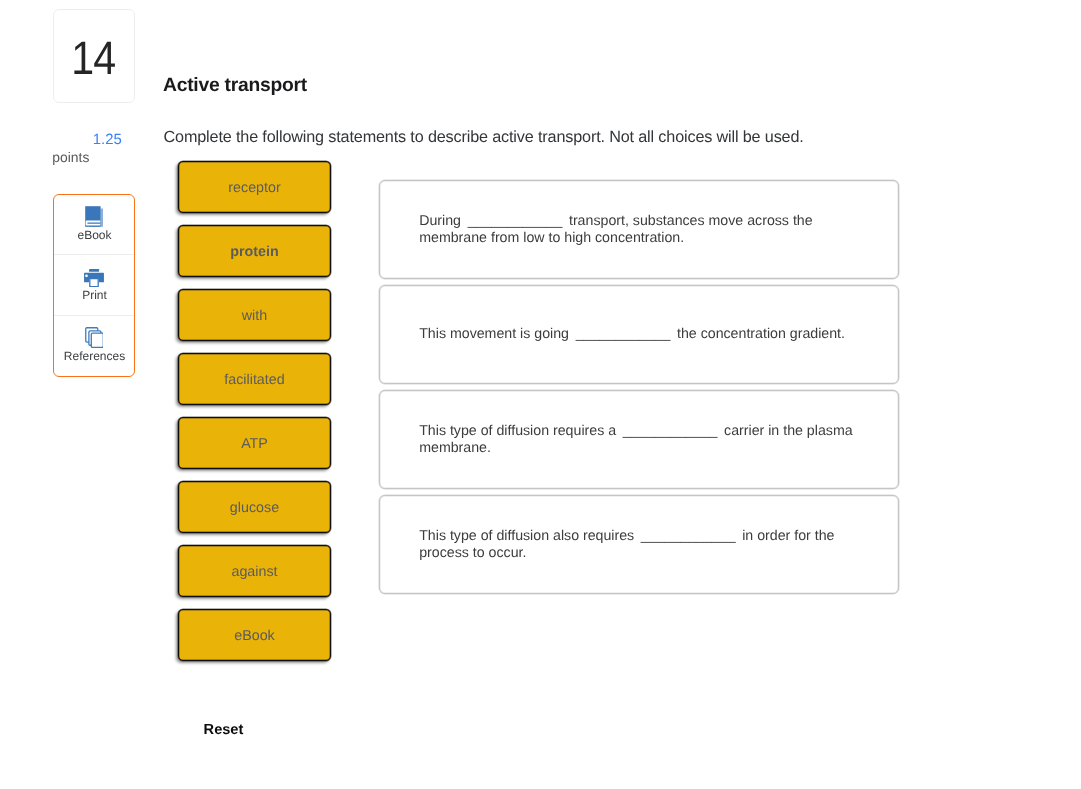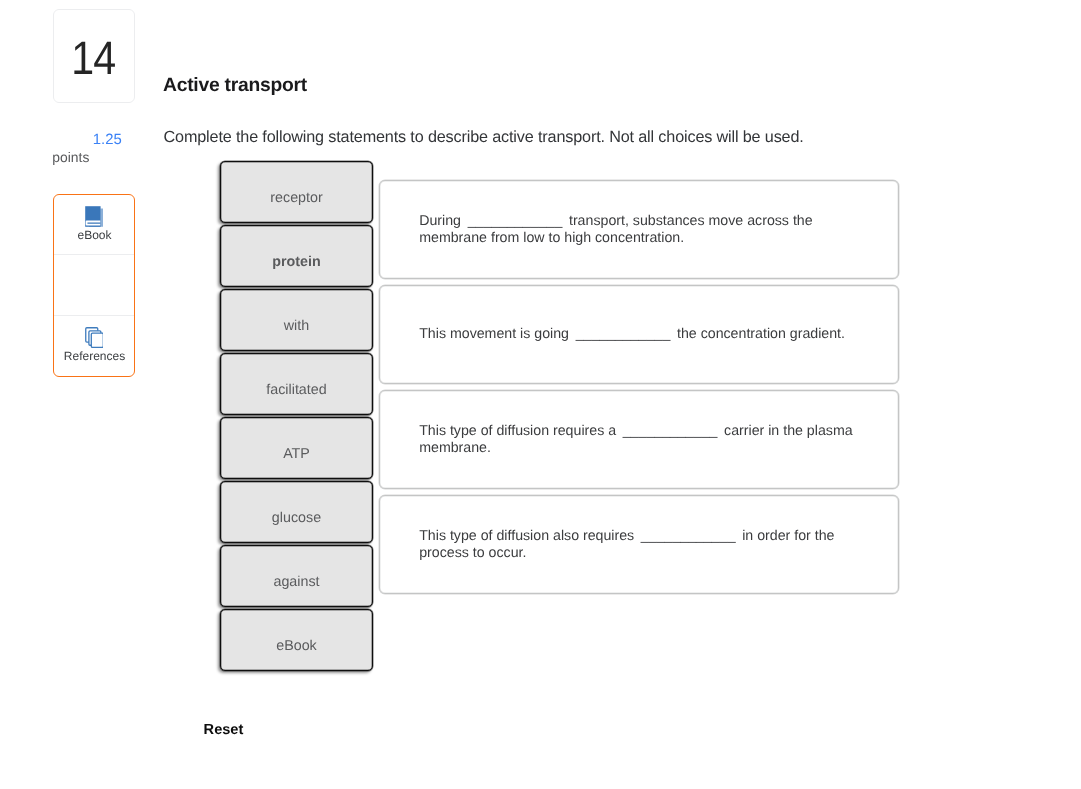--- a/index.html
+++ b/index.html
@@ -53,25 +53,25 @@
   }
   .prompt {
     position:absolute; left:163.5px; top:127.5px;
     font-size:16.2px; letter-spacing:-0.15px; color:#333538; line-height:19px; white-space:nowrap;
   }
 
   
   .choices { position:absolute; left:178px; top:161.4px; }
   .choice {
     position:absolute; left:0; width:151px; height:51.4px;
-    border:1px solid #0e0e0e; border-radius:5px; background:#e5e5e5;
+    border:1px solid #0e0e0e; border-radius:5px; background:#eab308;
     box-shadow:0 0 0 0.5px rgba(20,20,20,0.6), inset 0 0 0 0.5px rgba(20,20,20,0.6), -2px 2px 3px rgba(0,0,0,0.42);
     display:flex; align-items:center; justify-content:center;
     font-size:14.3px; color:#5a5b5d; cursor:move; box-sizing:content-box;
-    line-height:18px; padding-top:11px; height:48.4px;margin-left:42px;
+    line-height:18px; padding-top:1px; height:48.4px;
   }
 
   .reset {
     position:absolute; left:203.6px; top:722px;
     font-size:14.6px; font-weight:bold; color:#0d0d0d; cursor:pointer;
   }
 
   
   .statements { position:absolute; left:379.2px; top:179.6px; }
   .statement {
@@ -107,20 +107,31 @@
         <svg width="18.6" height="21.0" viewBox="0 0 18.6 21.0">
           <path d="M15.3 2.6 H18.4 V20.8 H4.0 V18.3 H15.3 Z" fill="#8cb0d8"></path>
           <path d="M0.2 0.2 H15.6 V20.8 H0.2 Z" fill="#3a77ba"></path>
           <path d="M1.7 14.6 H15.3 v1.85 H2.85 a0.6 0.6 0 0 0 0 1.2 H15.3 v1.85 H1.7 a1.0 1.0 0 0 1 -1.0 -1.0 V15.6 a1.0 1.0 0 0 1 1.0 -1.0 Z" fill="#ffffff"></path>
         </svg>
       </span>
       <span class="tool-label" style="top:34px">eBook</span>
     </div>
     <div class="tool-divider" style="top:59px"></div>
 
+    <div class="tool" style="top:60px;height:60px">
+      <span class="ico" style="top:7.9px">
+        <svg width="20" height="18.2" viewBox="0 0 20 18.2">
+          <rect x="5.0" y="0.1" width="10.1" height="2.7" rx="0.45" fill="#3a77ba"></rect>
+          <path d="M0.6 3.8 h18.8 a0.55 0.55 0 0 1 0.55 0.55 V12.65 a0.55 0.55 0 0 1 -0.55 0.55 H14.9 V9.7 H5.1 V13.2 H0.6 a0.55 0.55 0 0 1 -0.55 -0.55 V4.35 a0.55 0.55 0 0 1 0.55 -0.55 Z" fill="#3a77ba"></path>
+          <circle cx="2.5" cy="6.8" r="1.35" fill="#ffffff"></circle>
+          <rect x="5.8" y="9.5" width="8.4" height="8.2" rx="0.3" fill="#ffffff" stroke="#3a77ba" stroke-width="1.3"></rect>
+        </svg>
+      </span>
+      <span class="tool-label" style="top:34px">Print</span>
+    </div>
     <div class="tool-divider" style="top:120px"></div>
 
     <div class="tool" style="top:121px;height:60px">
       <span class="ico" style="top:8px">
         <svg width="18.6" height="21" viewBox="0 0 18.6 21">
           <rect x="0.75" y="0.75" width="12.0" height="14.4" rx="1.1" fill="#fff" stroke="#3f7cbd" stroke-width="1.3"></rect>
           <rect x="3.9" y="3.85" width="12.0" height="14.4" rx="1.1" fill="#fff" stroke="#3f7cbd" stroke-width="1.3"></rect>
           <rect x="6.3" y="6.05" width="12.0" height="14.4" rx="1.1" fill="#fff" stroke="#3f7cbd" stroke-width="1.3"></rect>
         </svg>
       </span>

